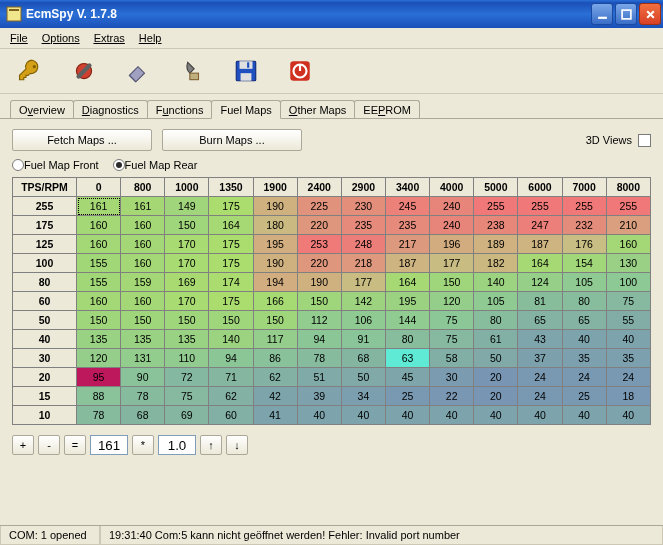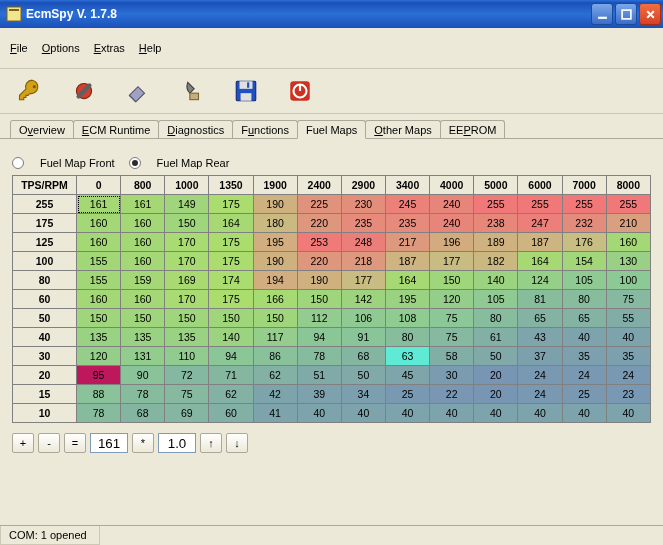--- a/index.html
+++ b/index.html
@@ -29,24 +29,25 @@
     display:flex; align-items:center; justify-content:center;
     background: linear-gradient(to bottom,#7aa7e8,#3a6ec7);
     border:1px solid #1a4aa0;
     color:white; font-weight:bold;
   }
   .winbtn.close { background: linear-gradient(to bottom,#f07040,#d84025); border-color:#a03010;}
   .winbtn svg { width:11px;height:11px; }
   
   .menubar {
     background:#ece9d8;
-    padding:12px 4px;
+    padding:2px 4px;
     display:flex;
     gap:2px;
     border-bottom:1px solid #cdc7b5;
+    text-decoration:underline;
   }
   .menuitem { padding:2px 6px; cursor:default; }
   .menuitem u { text-decoration: underline; }
   
   .toolbar {
     background:#ece9d8;
     padding:4px 6px;
     display:flex;
     gap:6px;
     border-bottom:1px solid #cdc7b5;
@@ -95,21 +96,21 @@
     cursor:default;
   }
   .spacer { flex:1; }
   .chklabel { display:flex; align-items:center; gap:6px; }
   .chkbox {
     width:13px;height:13px;border:1px solid #7a7a7a;background:#fff;
   }
   .radiorow {
     display:flex; gap:14px; margin:8px 0 6px 0; align-items:center;
   }
-  .radio { display:flex; align-items:center; gap:16px; }
+  .radio { display:flex; align-items:center; gap:0; }
   .radiodot {
     width:12px;height:12px;border:1px solid #7a7a7a;border-radius:50%;
     background:#fff; display:flex;align-items:center;justify-content:center;
   }
   .radiodot.on::after { content:""; width:6px;height:6px;border-radius:50%;background:#2b2b2b; }
 
   
   table.fuelmap {
     border-collapse:collapse;
     width:100%;
@@ -234,29 +235,37 @@
       <svg width="26" height="26" viewBox="0 0 24 24">
         <rect x="3" y="3" width="18" height="18" rx="3" fill="#d03020"></rect>
         <circle cx="12" cy="12" r="6" fill="none" stroke="white" stroke-width="2"></circle>
         <path d="M12 6 V12" stroke="white" stroke-width="2"></path>
       </svg>
     </div>
 </div>
 
 <div class="tabstrip">
   <div class="tab">O<u>v</u>erview</div>
-  <div class="tab"><u>E</u>CM Runtime</div>
   <div class="tab"><u>D</u>iagnostics</div>
   <div class="tab">F<u>u</u>nctions</div>
   <div class="tab active">Fuel Maps</div>
   <div class="tab"><u>O</u>ther Maps</div>
   <div class="tab">EE<u>P</u>ROM</div>
 </div>
 
 <div class="content">
+  <div class="toprow">
+    <div class="wbtn">Fetch Maps ...</div>
+    <div class="wbtn">Burn Maps ...</div>
+    <div class="spacer"></div>
+    <div class="chklabel">
+      <span>3D Views</span>
+      <span class="chkbox"></span>
+    </div>
+  </div>
 
   <div class="radiorow">
     <div class="radio">
       <span class="radiodot"></span>
       <span>Fuel Map Front</span>
     </div>
     <div class="radio">
       <span class="radiodot on"></span>
       <span>Fuel Map Rear</span>
     </div>
@@ -392,21 +401,21 @@
       <tbody>
         <tr>
           <th>50</th>
           <td style="background:rgb(160,214,123)">150</td>
           <td style="background:rgb(160,214,123)">150</td>
           <td style="background:rgb(160,214,123)">150</td>
           <td style="background:rgb(160,214,123)">150</td>
           <td style="background:rgb(160,214,123)">150</td>
           <td style="background:rgb(146,204,143)">112</td>
           <td style="background:rgb(143,202,146)">106</td>
-          <td style="background:rgb(144,203,145)">108</td>
+          <td style="background:rgb(144,203,145)">144</td>
           <td style="background:rgb(140,199,151)">75</td>
           <td style="background:rgb(135,189,157)">80</td>
           <td style="background:rgb(132,179,163)">65</td>
           <td style="background:rgb(132,179,163)">65</td>
           <td style="background:rgb(129,173,166)">55</td>
         </tr>
       </tbody>
       <tbody>
         <tr>
           <th>40</th>
@@ -469,21 +478,21 @@
           <td style="background:rgb(134,185,159)">75</td>
           <td style="background:rgb(131,177,164)">62</td>
           <td style="background:rgb(126,164,171)">42</td>
           <td style="background:rgb(125,162,173)">39</td>
           <td style="background:rgb(124,159,175)">34</td>
           <td style="background:rgb(121,153,178)">25</td>
           <td style="background:rgb(121,151,179)">22</td>
           <td style="background:rgb(120,150,180)">20</td>
           <td style="background:rgb(121,153,178)">24</td>
           <td style="background:rgb(121,153,178)">25</td>
-          <td style="background:rgb(121,152,179)">23</td>
+          <td style="background:rgb(121,152,179)">18</td>
         </tr>
       </tbody>
       <tbody>
         <tr>
           <th>10</th>
           <td style="background:rgb(135,187,158)">78</td>
           <td style="background:rgb(132,181,161)">68</td>
           <td style="background:rgb(133,182,161)">69</td>
           <td style="background:rgb(130,176,165)">60</td>
           <td style="background:rgb(125,164,172)">41</td>
@@ -506,13 +515,14 @@
     <input class="sinp" value="161" style="">
     <div class="sbtn">*</div>
     <input class="sinp" value="1.0" style="">
     <div class="sbtn">↑</div>
     <div class="sbtn">↓</div>
   </div>
 </div>
 
 <div class="statusbar">
   <div class="statuscell" style="width:100px;">COM: 1 opened</div>
+  <div class="statuscell" style="flex:1;">19:31:40 Com:5 kann nicht geöffnet werden! Fehler: Invalid port number</div>
 </div>
 
 </body></html>

